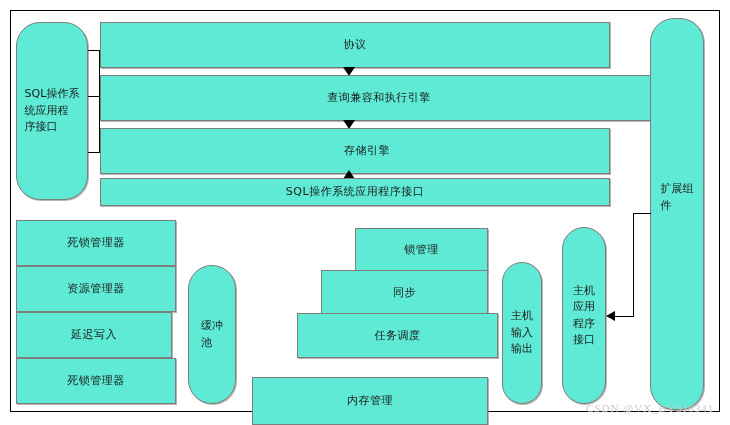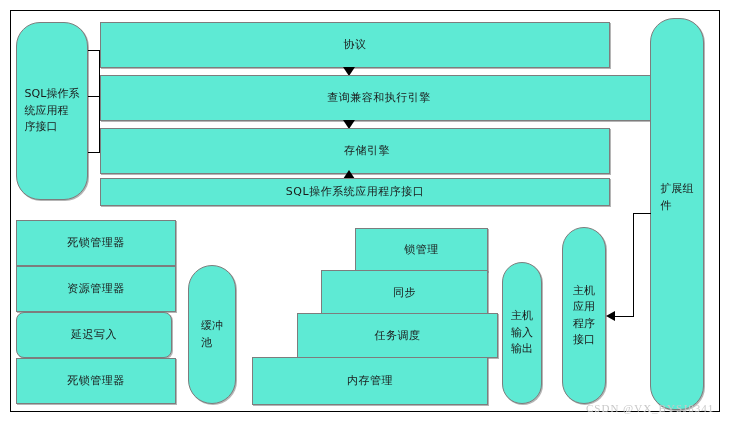--- a/index.html
+++ b/index.html
@@ -144,21 +144,21 @@
   </div>
 
   <div class="box" style="left:16px; top:220px; width:160px; height:46px;">
     <span class="label">死锁管理器</span>
   </div>
 
   <div class="box" style="left:16px; top:266px; width:160px; height:46px;">
     <span class="label">资源管理器</span>
   </div>
 
-  <div class="box" style="left:16px; top:312px; width:156px; height:46px;border-radius:8px;">
+  <div class="box" style="left:16px; top:312px; width:156px; height:46px;">
     <span class="label">延迟写入</span>
   </div>
 
   <div class="box" style="left:16px; top:358px; width:160px; height:46px;">
     <span class="label">死锁管理器</span>
   </div>
 
   <div class="box narrow" style="left:188px; top:265px; width:48px; height:139px;">
     <span class="label">缓冲
 池</span>
@@ -169,21 +169,21 @@
   </div>
 
   <div class="box" style="left:321px; top:270px; width:167px; height:45px;">
     <span class="label">同步</span>
   </div>
 
   <div class="box" style="left:297px; top:313px; width:201px; height:45px;">
     <span class="label">任务调度</span>
   </div>
 
-  <div class="box" style="left:252px; top:357px; width:236px; height:48px;">
+  <div class="box" style="left:252px; top:377px; width:236px; height:48px;">
     <span class="label">内存管理</span>
   </div>
 
   <div class="box narrow" style="left:502px; top:262px; width:40px; height:142px;">
     <span class="label">主机
 输入
 输出</span>
   </div>
 
   <div class="box narrow" style="left:562px; top:227px; width:44px; height:177px;">

